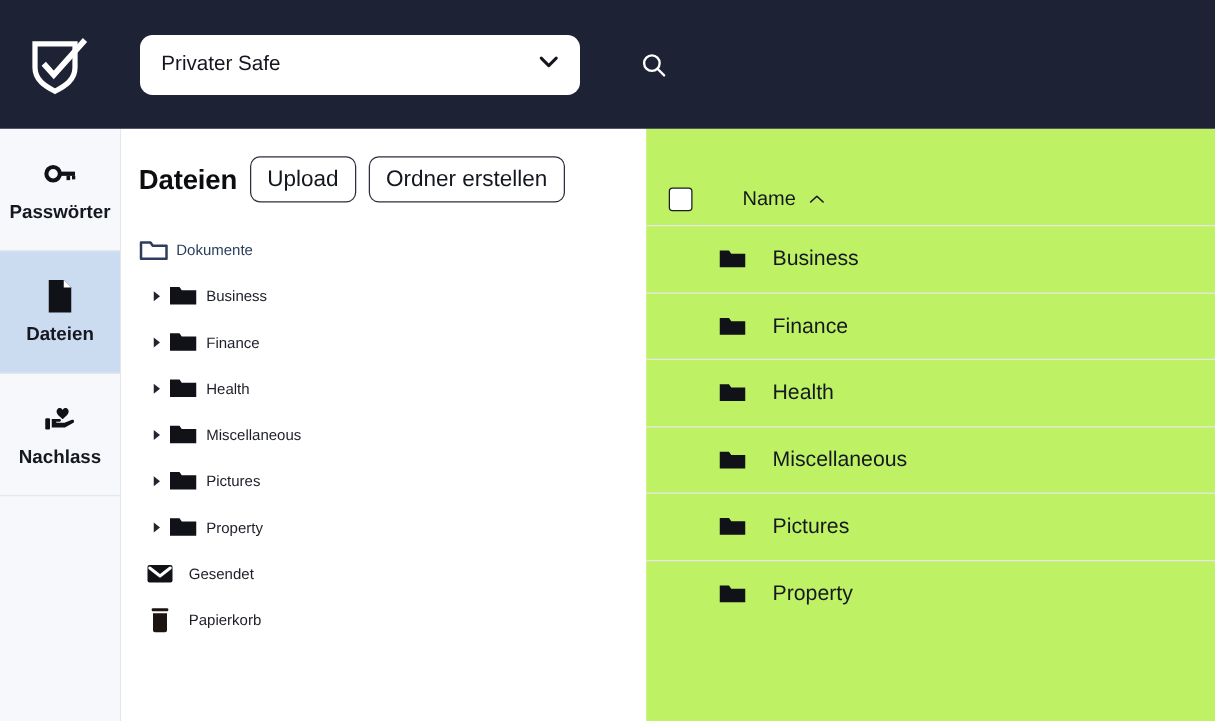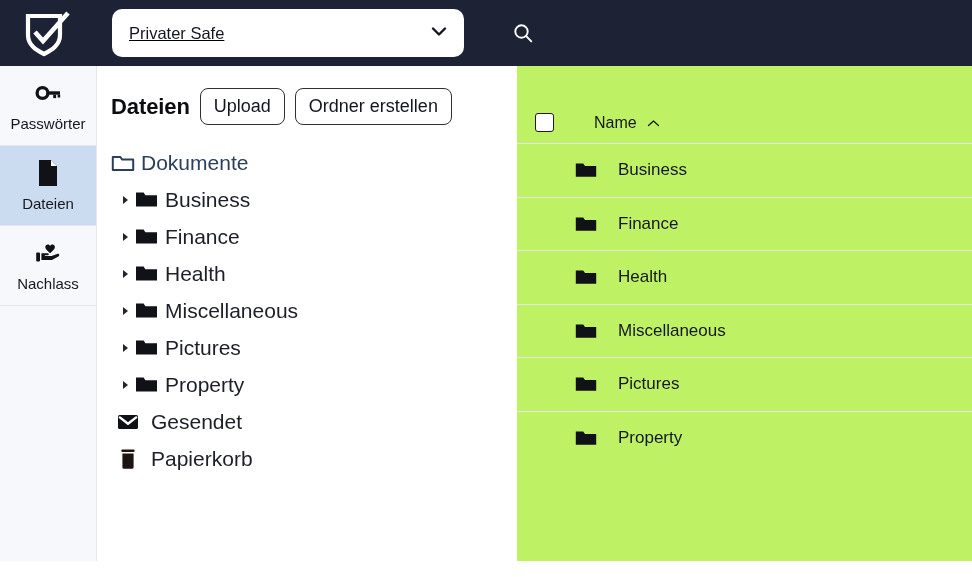--- a/index.html
+++ b/index.html
@@ -8,27 +8,26 @@
     width: 972px;
     height: 577px;
     overflow: hidden;
     background: #ffffff;
     font-family: "Liberation Sans", sans-serif;
     -webkit-font-smoothing: antialiased;
   }
 
   
   .topbar {
-    height: 66px;
+    height: 103px;
     background: #1e2235;
     display: flex;
     align-items: center;
     padding-left: 16px;
     position: relative;
-    text-decoration: underline;
   }
   .logo-wrap {
     width: 56px;
     height: 56px;
     display: flex;
     align-items: center;
     justify-content: center;
     flex: 0 0 auto;
   }
   .safe-select {
@@ -68,29 +67,30 @@
   
   .navrail {
     width: 97px;
     flex: 0 0 97px;
     background: #f6f8fc;
     border-right: 1px solid #e3e7ee;
     display: flex;
     flex-direction: column;
   }
   .nav-item {
-    height: 80px;
+    height: 98px;
     border-bottom: 1px solid #e3e7ee;
     display: flex;
     flex-direction: column;
     align-items: center;
     justify-content: center;
     gap: 7px;
     cursor: pointer;
     padding: 0 4px;
+    font-weight: bold;
   }
   .nav-item.active { background: #ccdcf0; }
   .nav-ico { height: 30px; display: flex; align-items: center; justify-content: center; }
   .nav-label {
     font-size: 15px;
     color: #15181f;
     text-align: center;
     line-height: 1.22;
     word-break: break-word;
     hyphens: auto;
@@ -145,21 +145,21 @@
     cursor: pointer;
   }
   .tree-row .ti {
     width: 30px;
     flex: 0 0 30px;
     display: flex;
     align-items: center;
     justify-content: flex-start;
   }
   .tree-row .tl {
-    font-size: 21px;
+    font-size: 12px;
     color: #1c1f27;
     white-space: nowrap;
   }
   .tree-row.root { padding-left: 14px; }
   .tree-row.root .tl { color: #2c3e5c; }
   .tree-row.child { padding-left: 18px; }
   .tree-row.special { padding-left: 14px; }
   .tree-row.special .ti { width: 34px; flex: 0 0 34px; justify-content: center; }
   .tree-row.special .tl { margin-left: 6px; }
 

